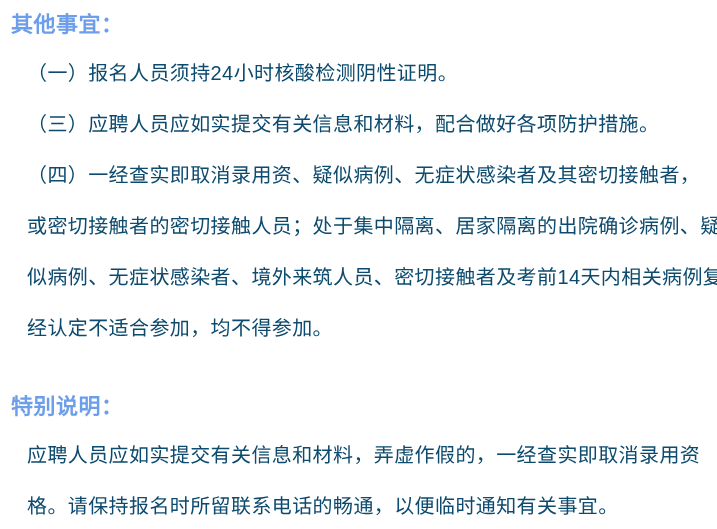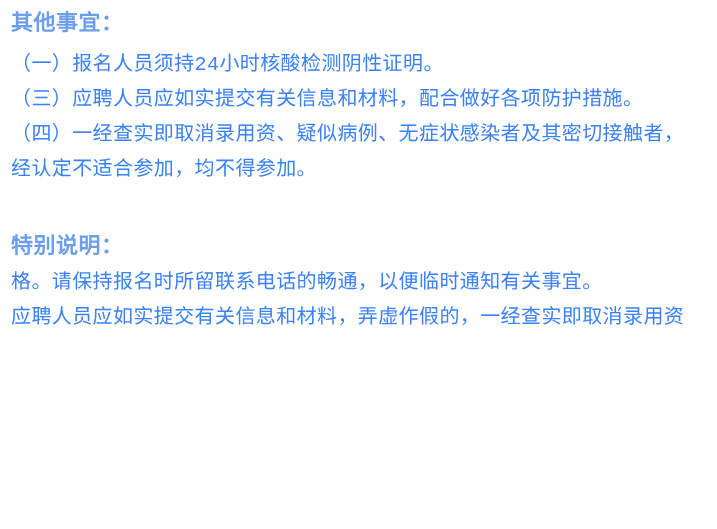--- a/index.html
+++ b/index.html
@@ -12,21 +12,20 @@
     height: 529px;
     overflow: hidden;
     font-family: "Liberation Sans", "DejaVu Sans", sans-serif;
   }
   .page {
     box-sizing: border-box;
     width: 578px;
     height: 529px;
     padding: 10px 8px 14px 11px;
     background: #ffffff;
-    font-family: Liberation Mono, monospace;
   }
   .sec-title {
     margin: 0;
     font-size: 22px;
     line-height: 30px;
     font-weight: 700;
     color: #6D9EEB;
     letter-spacing: 0.5px;
     white-space: nowrap;
   }
@@ -34,24 +33,24 @@
     margin-bottom: 7px;
   }
   .sec-title.second {
     margin-top: 46px;
     margin-bottom: 2px;
   }
   .para {
     margin: 0;
   }
   .line {
-    margin: 0;
+    margin: 16px;
     font-size: 20px;
     line-height: 35px;
-    color: #3b82f6;
+    color: #0c4a6e;
     letter-spacing: 0.4px;
     white-space: nowrap;
   }
 </style>
 </head>
 <body>
 
 <div class="page">
 
   <div>
@@ -61,26 +60,28 @@
       <p class="line">（一）报名人员须持24小时核酸检测阴性证明。</p>
     </div>
 
 
     <div class="para">
       <p class="line">（三）应聘人员应如实提交有关信息和材料，配合做好各项防护措施。</p>
     </div>
 
     <div class="para">
       <p class="line">（四）一经查实即取消录用资、疑似病例、无症状感染者及其密切接触者，</p>
+      <p class="line">或密切接触者的密切接触人员；处于集中隔离、居家隔离的出院确诊病例、疑</p>
+      <p class="line">似病例、无症状感染者、境外来筑人员、密切接触者及考前14天内相关病例复</p>
       <p class="line">经认定不适合参加，均不得参加。</p>
     </div>
   </div>
 
   <div>
     <h2 class="sec-title second">特别说明：</h2>
 
     <div class="para">
+      <p class="line">应聘人员应如实提交有关信息和材料，弄虚作假的，一经查实即取消录用资</p>
       <p class="line">格。请保持报名时所留联系电话的畅通，以便临时通知有关事宜。</p>
-      <p class="line">应聘人员应如实提交有关信息和材料，弄虚作假的，一经查实即取消录用资</p>
     </div>
   </div>
 
 </div>
 
 </body></html>

